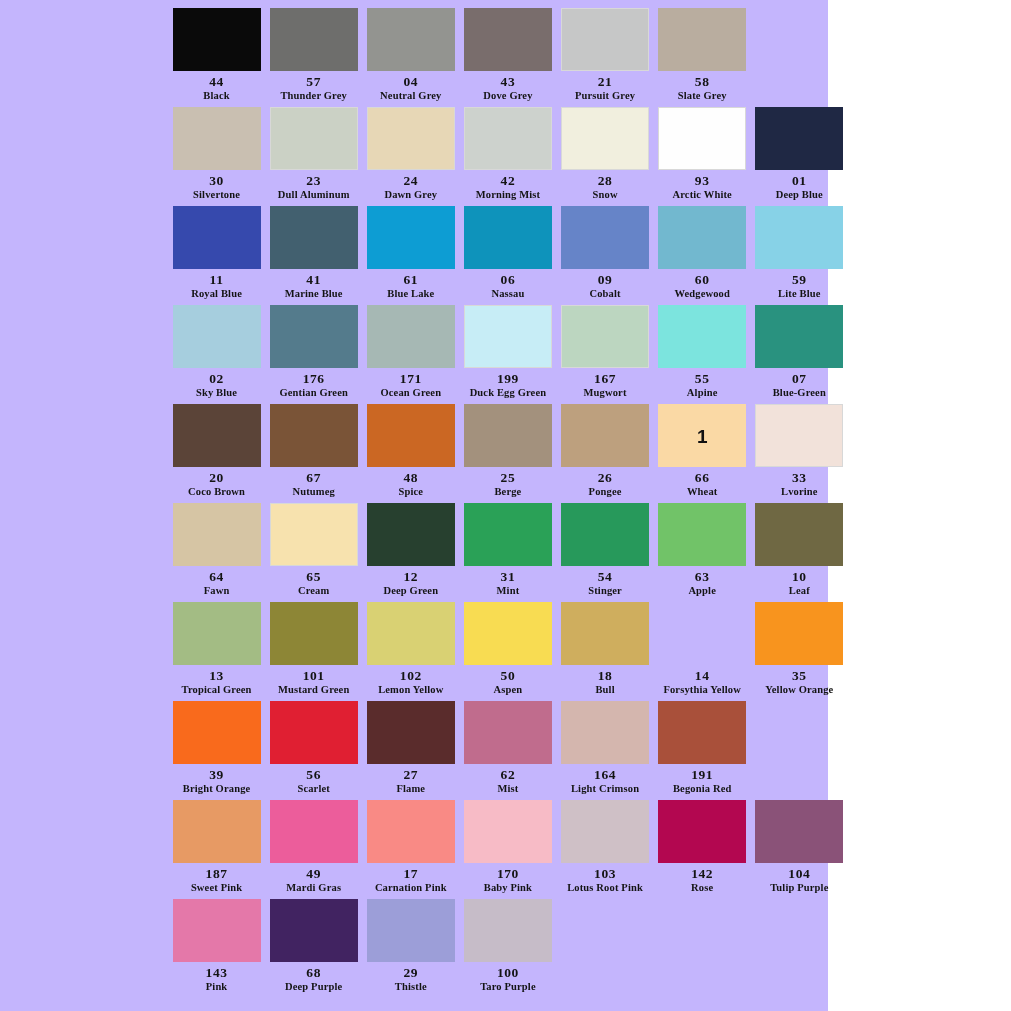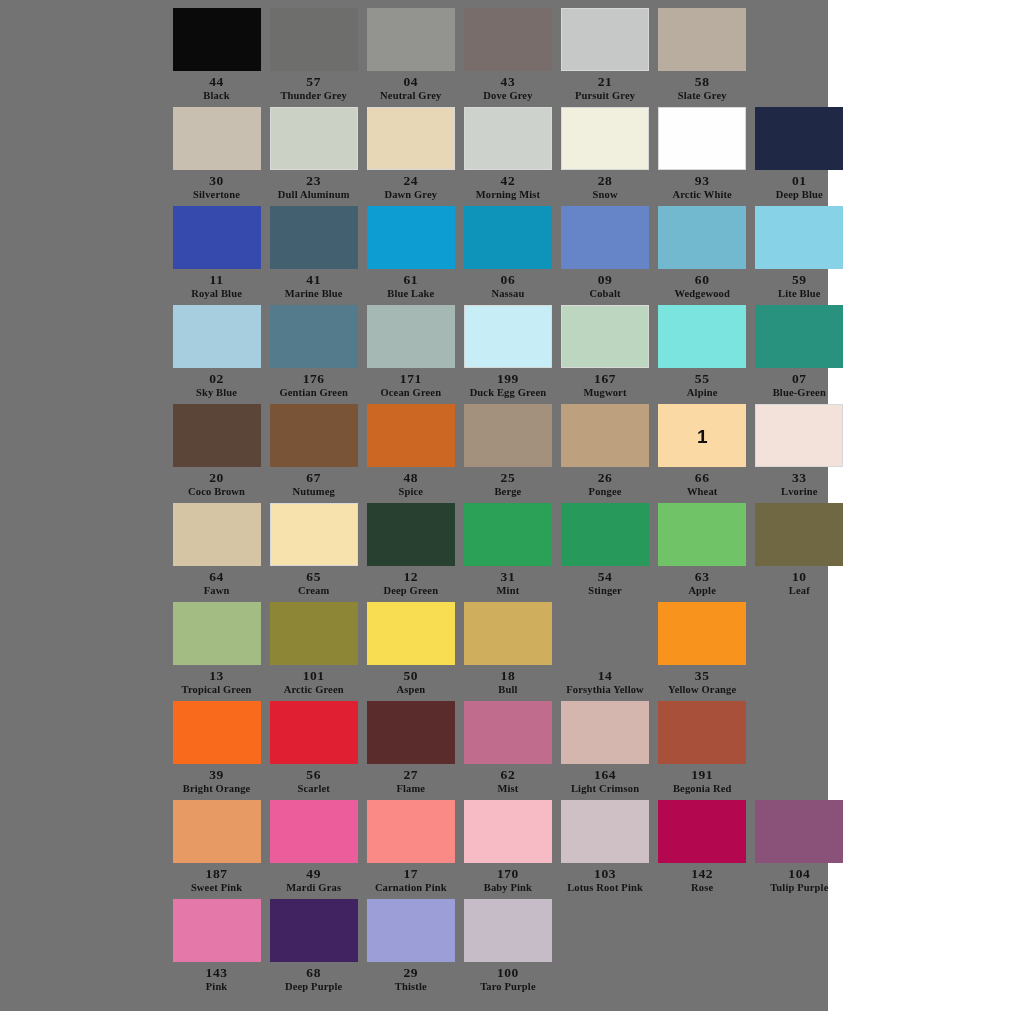--- a/index.html
+++ b/index.html
@@ -10,21 +10,21 @@
   body {
     width: 1011px;
     height: 1011px;
     font-family: "Liberation Serif", "DejaVu Serif", serif;
     overflow: hidden;
   }
   #chart-sheet {
     position: relative;
     width: 828px;
     height: 1011px;
-    background: #737373;
+    background: #c4b5fd;
     box-sizing: border-box;
   }
   .swatch-grid {
     position: absolute;
     left: 168px;
     top: 8px;
     width: 680px;
     display: block;
   }
   .swatch-row {
@@ -312,21 +312,26 @@
       </div>
       <div class="swatch-row">
         <div class="swatch-cell">
           <div class="chip" style="background: rgb(163, 188, 132);"></div>
           <div class="chip-code">13</div>
           <div class="chip-name">Tropical Green</div>
         </div>
         <div class="swatch-cell">
           <div class="chip" style="background: rgb(141, 134, 54);"></div>
           <div class="chip-code">101</div>
-          <div class="chip-name">Arctic Green</div>
+          <div class="chip-name">Mustard Green</div>
+        </div>
+        <div class="swatch-cell">
+          <div class="chip" style="background: rgb(217, 209, 115);"></div>
+          <div class="chip-code">102</div>
+          <div class="chip-name">Lemon Yellow</div>
         </div>
         <div class="swatch-cell">
           <div class="chip" style="background: rgb(248, 220, 82);"></div>
           <div class="chip-code">50</div>
           <div class="chip-name">Aspen</div>
         </div>
         <div class="swatch-cell">
           <div class="chip" style="background: rgb(207, 174, 94);"></div>
           <div class="chip-code">18</div>
           <div class="chip-name">Bull</div>

